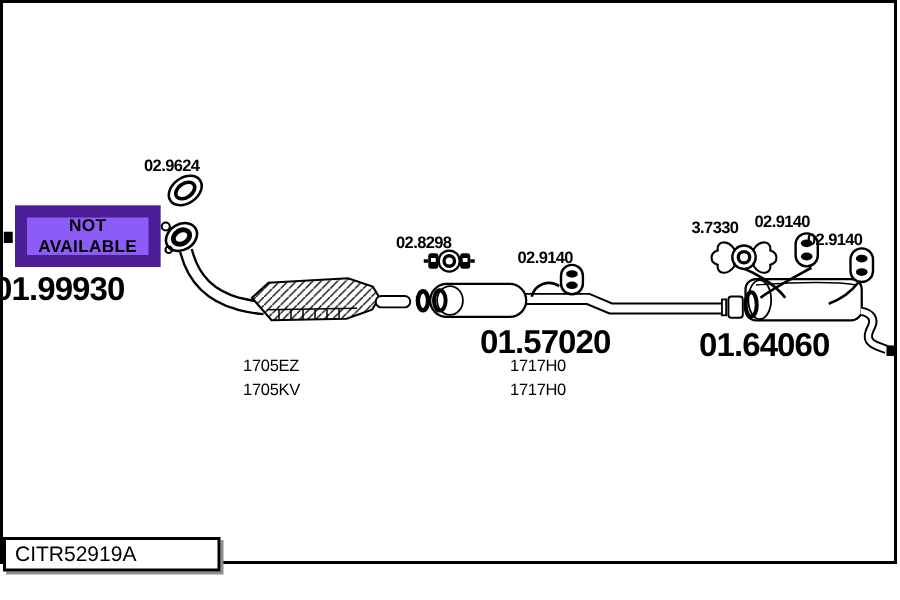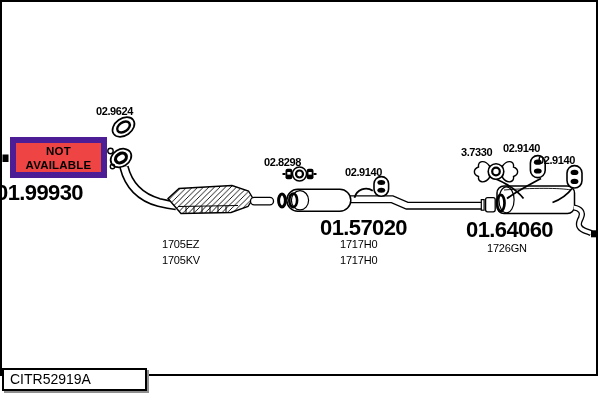--- a/index.html
+++ b/index.html
@@ -17,26 +17,26 @@
     font-weight:700;font-size:11px;line-height:12px;letter-spacing:-0.4px;width:70px;
   }
   .part-number{
     font-weight:700;font-size:22px;line-height:23px;letter-spacing:-0.6px;width:120px;
   }
   .variant{
     font-weight:400;font-size:11px;line-height:12px;letter-spacing:-0.2px;width:80px;
   }
   .na-box{
     position:absolute;left:10px;top:137px;width:97px;height:41px;box-sizing:border-box;
-    border:6px solid #4c1d95;background:#ef4444;display:flex;flex-direction:column;
+    border:8px solid #4c1d95;background:#8b5cf6;display:flex;flex-direction:column;
     align-items:center;justify-content:center;
     font-weight:700;font-size:11.5px;line-height:14px;letter-spacing:0.2px;text-align:center;
   }
   .code-box{
-    position:absolute;left:2px;top:368px;width:145px;height:23px;box-sizing:border-box;
+    position:absolute;left:2px;top:358px;width:145px;height:23px;box-sizing:border-box;
     border:2px solid #000;background:#fff;
     font-size:14px;line-height:19px;padding-left:6px;
     box-shadow:2px 2px 0 #8f8f8f;
   }
 </style>
 </head>
 <body>
 
 <div class="stage">
 
@@ -162,19 +162,18 @@
   <div class="lbl small-label" style="left:538px;top:154px;">02.9140</div>
 
   <div class="lbl part-number" style="left:-4px;top:181px;">01.99930</div>
   <div class="lbl part-number" style="left:320px;top:216px;">01.57020</div>
   <div class="lbl part-number" style="left:466px;top:218px;">01.64060</div>
 
   <div class="lbl variant" style="left:162px;top:238px;">1705EZ</div>
   <div class="lbl variant" style="left:162px;top:253.5px;">1705KV</div>
   <div class="lbl variant" style="left:340px;top:238px;">1717H0</div>
   <div class="lbl variant" style="left:340px;top:253.5px;">1717H0</div>
-  <div class="lbl variant" style="left:487px;top:241.5px;">1726GN</div>
 
   <div class="code-box">
     <span>CITR52919A</span>
   </div>
 
 </div>
 
 </body></html>

